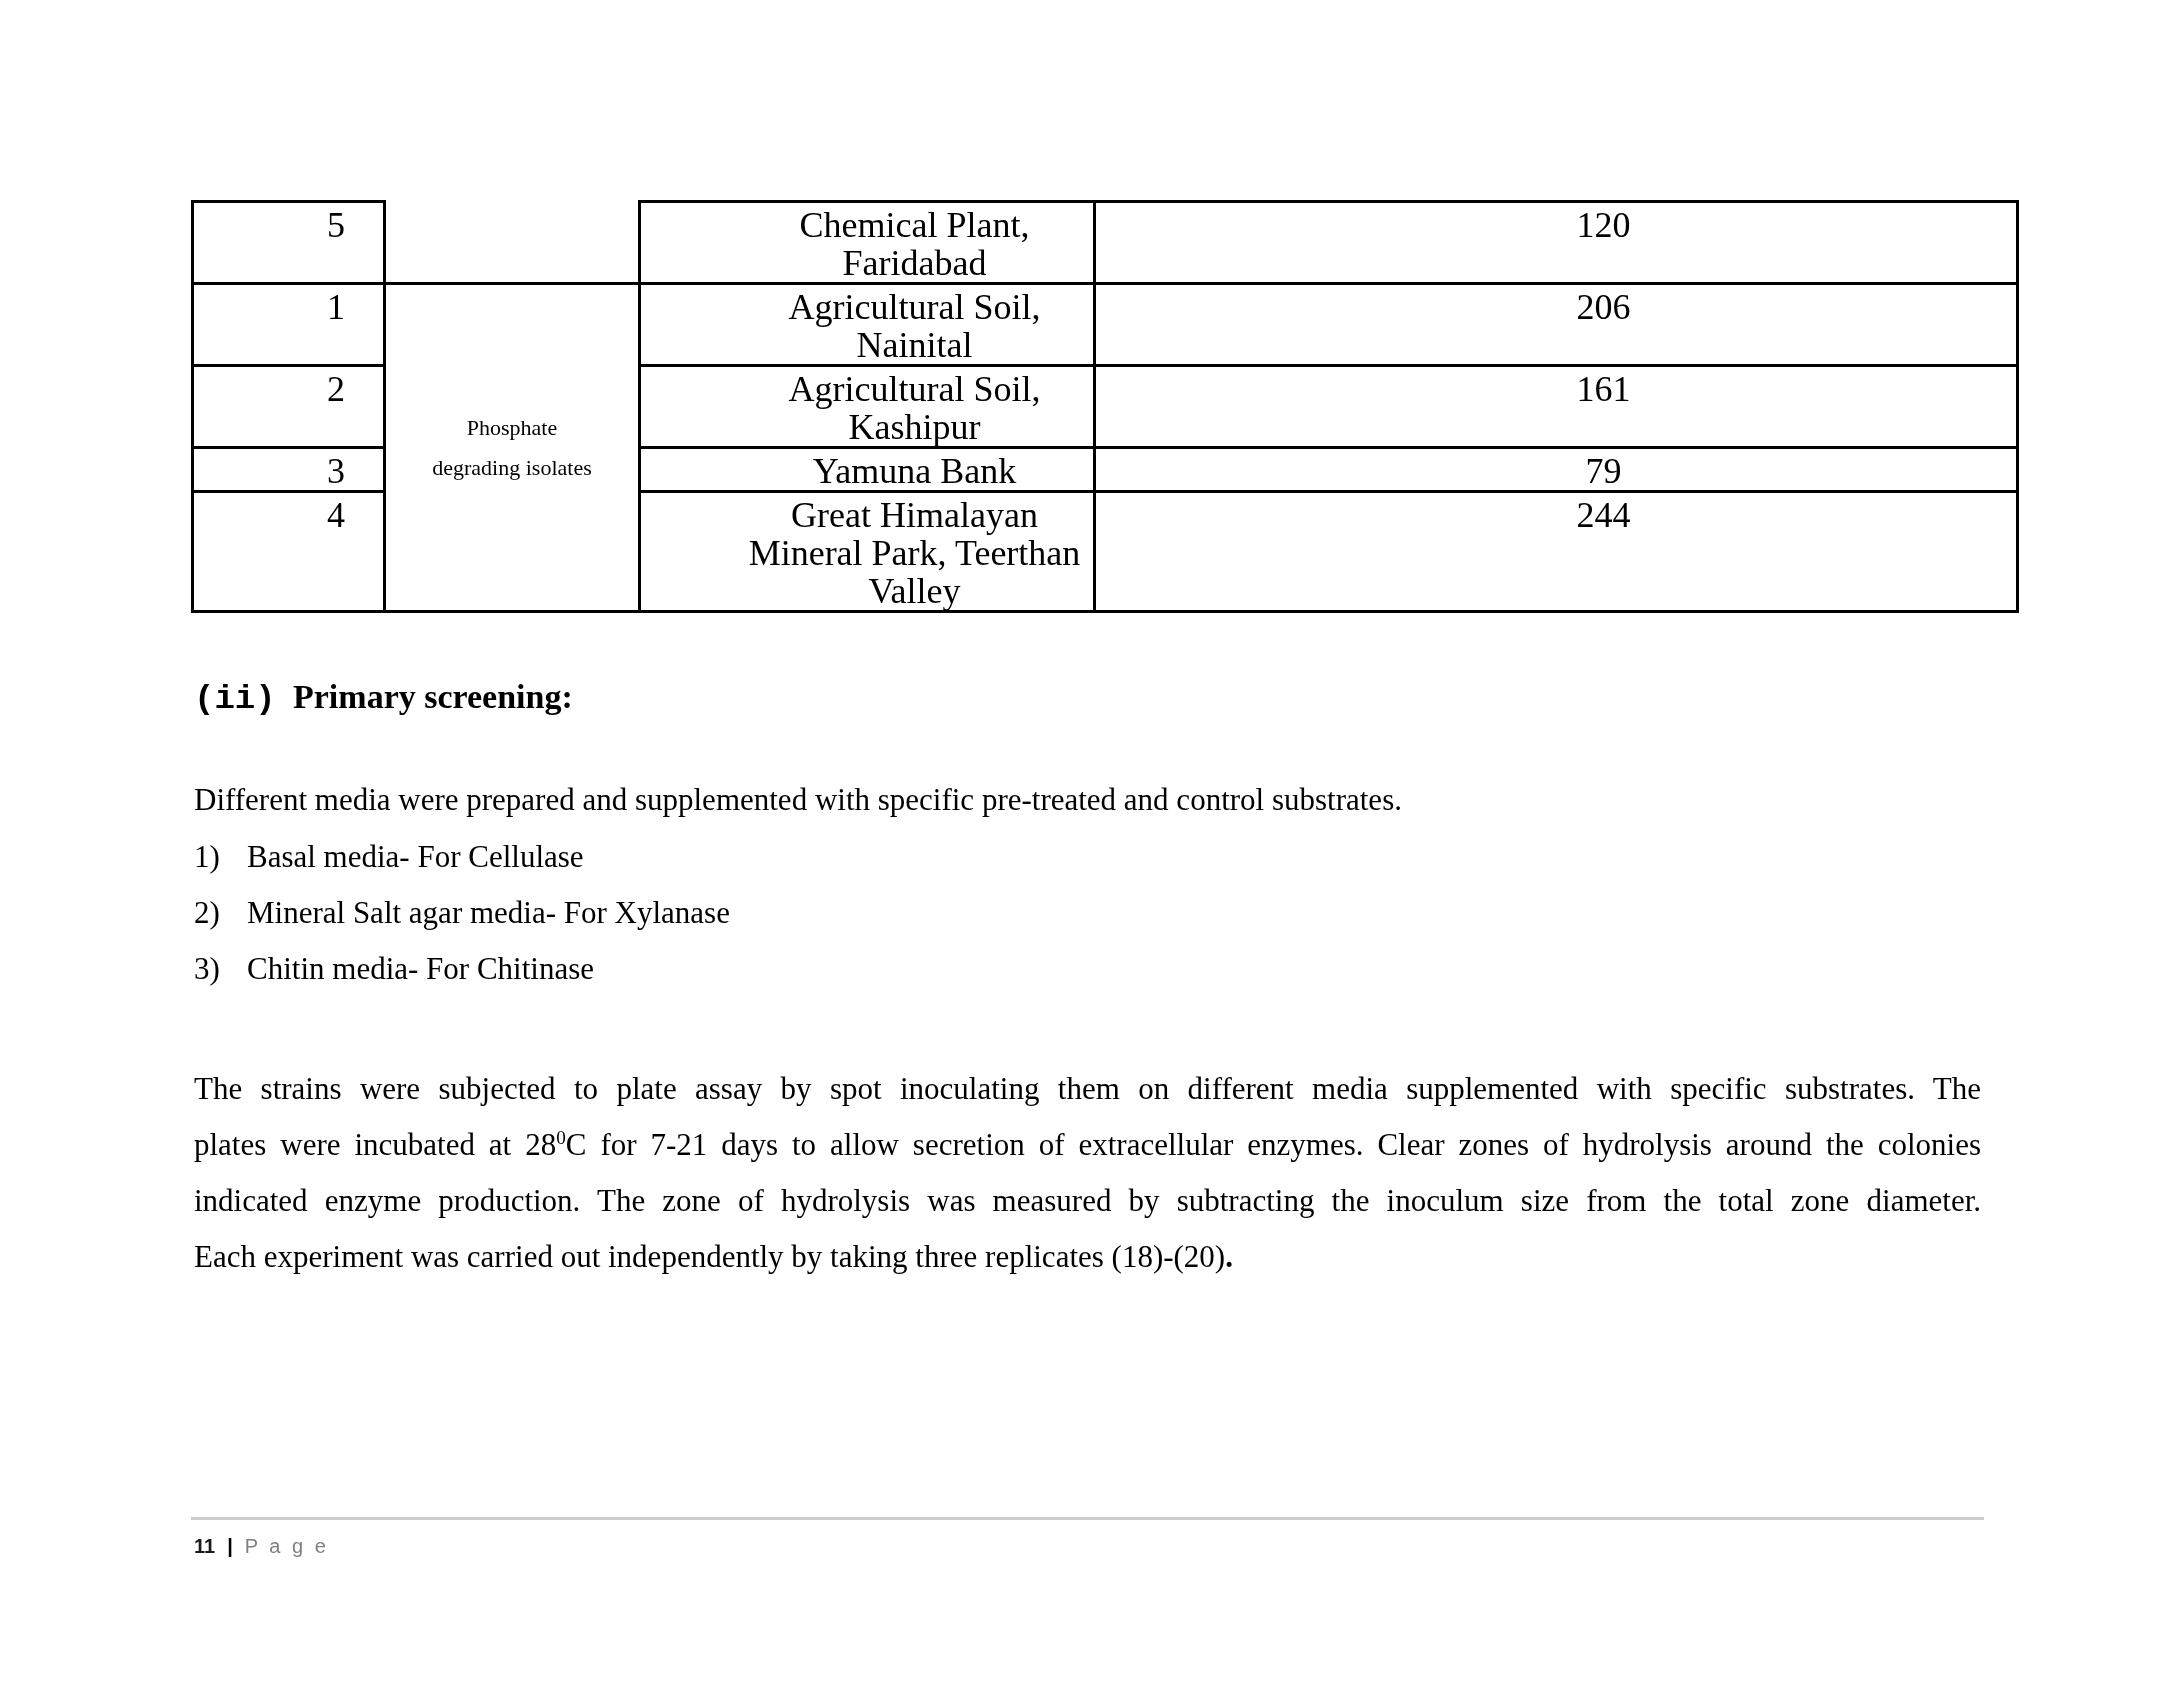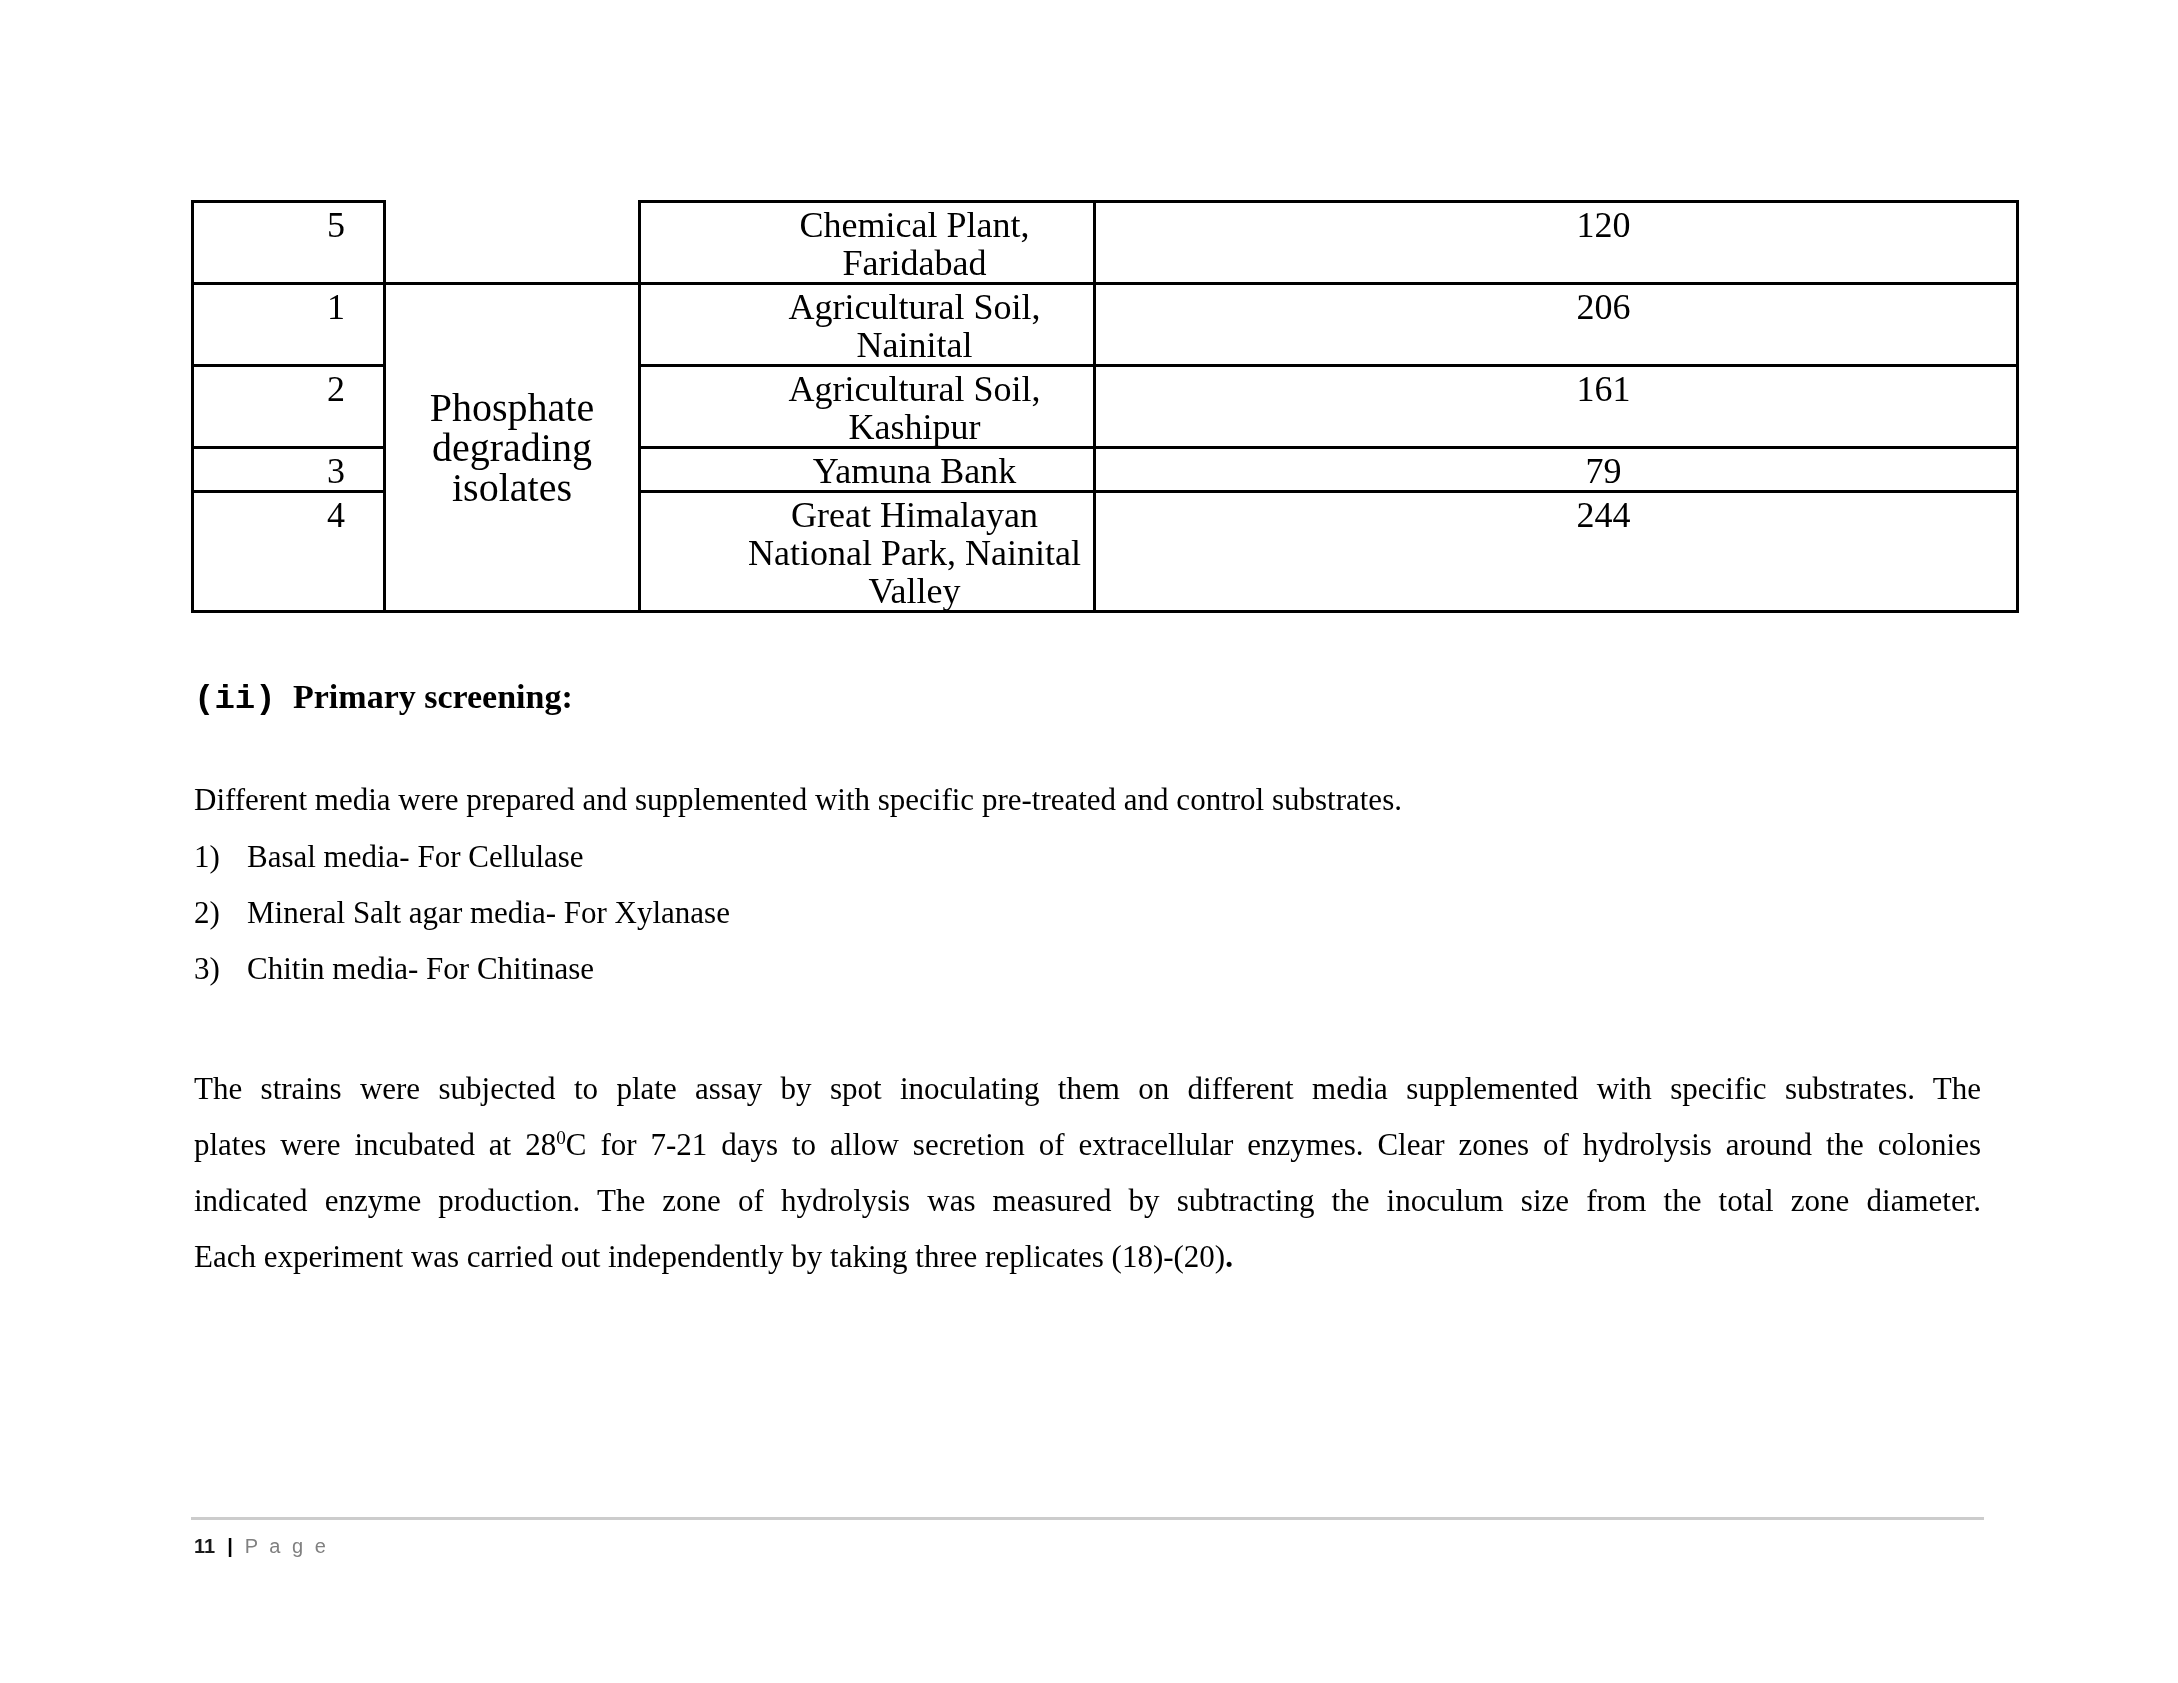--- a/index.html
+++ b/index.html
@@ -31,21 +31,21 @@
   table.tbl td.shift {           
     text-align: center;
     padding-left: 95px;
   }
   table.tbl td.pre { white-space: pre-line; }
   table.tbl td.grp-empty { border-top: none; }   
   table.tbl td.grp {
     text-align: center;
     vertical-align: middle;
     white-space: pre-line;
-    font-size: 40px;
+    font-size: 22px;
     line-height: 40px;
     padding: 0;
   }
   tr.r5 { height: 78px; }
   tr.r1 { height: 81px; }
   tr.r2 { height: 81px; }
   tr.r3 { height: 42px; }
   tr.r4 { height: 119px; }
 
   
@@ -124,21 +124,21 @@
           <td class="shift">161</td>
         </tr>
         <tr class="r3">
           <td class="shift">3</td>
           <td class="shift pre">Yamuna Bank</td>
           <td class="shift">79</td>
         </tr>
         <tr class="r4">
           <td class="shift">4</td>
           <td class="shift pre">Great Himalayan
-National Park, Nainital
+Mineral Park, Teerthan
 Valley</td>
           <td class="shift">244</td>
         </tr>
       </tbody>
     </table>
   </div>
 
   <div class="heading">
     <span class="hnum">(ii)</span><span>Primary screening:</span>
   </div>

